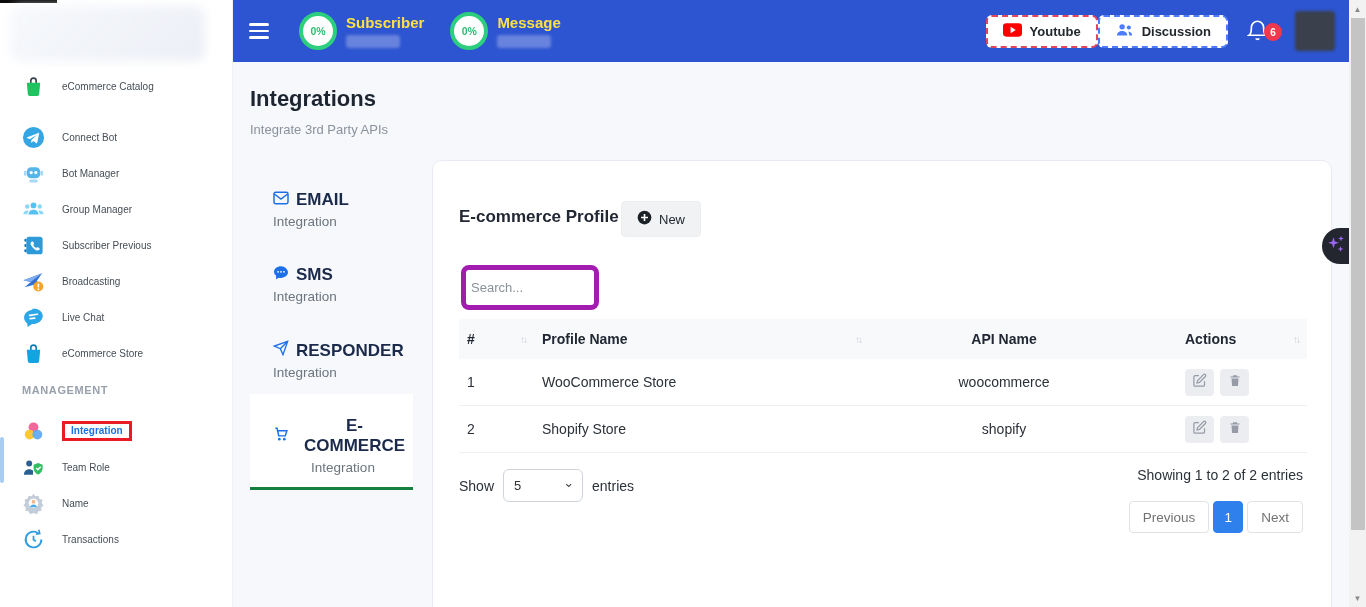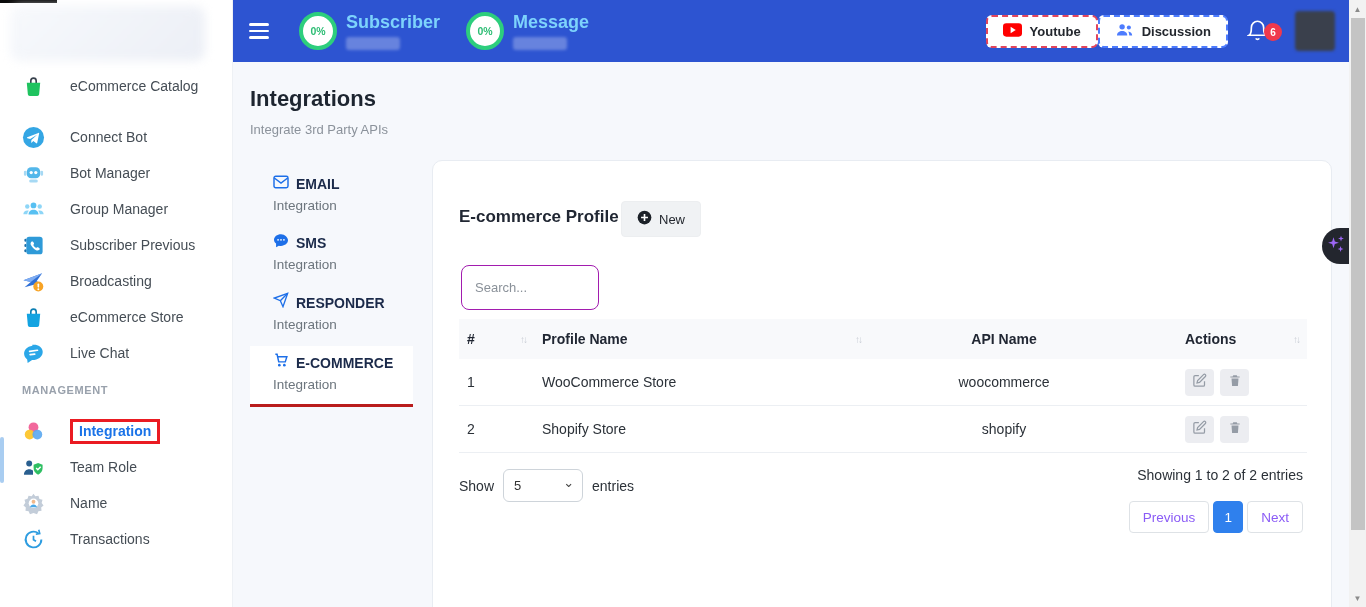--- a/index.html
+++ b/index.html
@@ -6,78 +6,78 @@
   html,body { width:1366px; height:607px; overflow:hidden; font-family:"Liberation Sans",sans-serif; background:#fff; }
 
   
   .sidebar { position:absolute; left:0; top:0; width:233px; height:607px; background:#fff; border-right:1px solid #eef1f5; z-index:3; }
   .tl-sliver { position:absolute; left:0; top:0; width:57px; height:3px; background:#0b0b0b; }
   .logo-blur { position:absolute; left:10px; top:6px; width:195px; height:55px; background:linear-gradient(135deg,#f7f9fc,#eceff6); border-radius:10px; filter:blur(5px); }
   .side-thumb { position:absolute; left:0; top:437px; width:4px; height:46px; background:#a9cdf1; border-radius:2px; }
   .menu { position:absolute; left:0; top:68px; width:100%; }
   .menu-item { display:flex; align-items:center; height:36px; padding-left:22px; cursor:pointer; }
   .menu-item .mi-icon { width:23px; height:23px; flex:0 0 23px; display:flex; align-items:center; justify-content:center; }
-  .menu-item .mi-label { margin-left:25px; font-size:14px; color:#454d55; white-space:nowrap; }
+  .menu-item .mi-label { margin-left:17px; font-size:10px; color:#454d55; white-space:nowrap; }
   .menu-section { height:18px; margin-top:10px; padding-left:22px; font-size:11px; font-weight:bold; letter-spacing:.6px; color:#99a1ac; display:flex; align-items:center; }
   .gap15 { height:15px; } .gap14 { height:14px; }
   .mi-label.active-link { color:#1a73e8; font-weight:bold; }
   .red-box { border:3px solid #ea1b22; padding:1px 6px 2px 6px; margin-left:-7px; }
 
   
   .topbar { position:absolute; left:233px; top:0; width:1116px; height:62px; background:#2d54d1; display:flex; align-items:center; padding:0 14px 0 16px; z-index:2; }
   .hamburger { width:20px; display:flex; flex-direction:column; gap:4px; cursor:pointer; margin-right:16px; }
   .hamburger span { display:block; height:2.4px; background:#fff; border-radius:2px; }
   .stat { display:flex; align-items:center; margin-left:14px; margin-right:12px; }
   .stat-circle { width:38px; height:38px; border-radius:50%; background:#fff; border:4px solid #2dce7d; display:flex; align-items:center; justify-content:center; font-size:10.5px; font-weight:bold; color:#2dbd74; }
   .stat-col { margin-left:9px; }
-  .stat-label { color:#7dd3fc; font-size:18px; font-weight:bold; }
+  .stat-label { color:#fde047; font-size:15px; font-weight:bold; }
   .stat-blur { width:54px; height:13px; margin-top:4px; background:rgba(255,255,255,.28); border-radius:3px; filter:blur(1.5px); }
   .tb-spacer { flex:1; }
   .tb-btn { height:33px; background:#fff; border-radius:6px; display:flex; align-items:center; gap:8px; padding:0 15px; font-size:13px; font-weight:bold; color:#23272e; cursor:pointer; }
   .yt-btn { border:2px dashed #e2445c; }
   .disc-btn { border:2px dashed #4d7cfe; margin-right:19px; }
   .bell-wrap { position:relative; width:26px; height:26px; margin-right:22px; cursor:pointer; }
   .badge { position:absolute; right:-9px; top:5px; width:18px; height:18px; border-radius:50%; background:#f0394d; color:#fff; font-size:10px; font-weight:bold; display:flex; align-items:center; justify-content:center; }
   .avatar { width:40px; height:40px; border-radius:4px; background:#3a404c; filter:blur(1.5px); cursor:pointer; }
 
   
   .content { position:absolute; left:233px; top:62px; width:1116px; height:545px; background:#f6f8fc; overflow:hidden; }
   .page-title { position:absolute; left:17px; top:24px; font-size:22px; font-weight:bold; color:#1d2530; }
   .page-sub { position:absolute; left:17px; top:60px; font-size:13px; color:#8b929b; }
 
   .subnav { position:absolute; left:17px; top:106px; width:163px; }
   .subnav-item { padding:6px 0 6px 23px; margin-bottom:5px; cursor:pointer; }
-  .subnav-item.active { background:#fff; border-bottom:3px solid #b91c1c; padding-bottom:9px; }
-  .subnav-title { display:flex; align-items:center; gap:7px; font-size:14px; font-weight:bold; color:#1b2a4a; line-height:20px; }
+  .subnav-item.active { background:#fff; border-bottom:3px solid #15803d; padding-bottom:9px;text-align:center; }
+  .subnav-title { display:flex; align-items:center; gap:7px; font-size:17px; font-weight:bold; color:#1b2a4a; line-height:20px;margin-top:16px; }
   .subnav-sub { font-size:13.5px; color:#6c757d; line-height:20px; margin-top:2px; }
 
   .card { position:absolute; left:199px; top:98px; width:900px; height:460px; background:#fff; border:1px solid #e8ecf2; border-radius:10px; }
   .card-title { position:absolute; left:26px; top:46px; font-size:17px; font-weight:bold; color:#212733; }
   .new-btn { position:absolute; left:188px; top:40px; height:36px; background:#f0f2f4; border:1px solid #eceef0; border-radius:4px; display:flex; align-items:center; gap:7px; padding:0 15px; font-size:13px; color:#23272e; cursor:pointer; }
-  .search-input { position:absolute; left:28px; top:104px; width:138px; height:45px; border:1px solid #a21caf; border-radius:8px; padding:0 13px; font-size:13px; color:#333; font-family:"Liberation Sans",sans-serif; outline:none; }
+  .search-input { position:absolute; left:28px; top:104px; width:138px; height:45px; border:5px solid #a21caf; border-radius:8px; padding:0 5px; font-size:13px; color:#333; font-family:"Liberation Sans",sans-serif; outline:none; }
   .search-input::placeholder { color:#8a9199; }
 
   table.data { position:absolute; left:26px; top:158px; width:848px; border-collapse:collapse; table-layout:fixed; }
   table.data th { background:#f8f9fb; height:40px; font-size:14px; font-weight:bold; color:#212733; text-align:left; padding:0 8px; }
   table.data td { height:46px; font-size:14px; color:#2b3138; padding:0 8px; border-bottom:1px solid #eceff3; }
   .col-num { width:75px; } .col-profile { width:335px; } .col-api { width:270px; } .col-actions { width:168px; }
   .th-flex { display:flex; align-items:center; justify-content:space-between; }
   .sort-ic { font-size:10px; color:#c8cdd4; letter-spacing:-2px; font-weight:normal; }
   .td-center, .th-center { text-align:center !important; }
   .actions-cell { display:flex; gap:6px; padding-left:38px; align-items:center; height:46px; }
   .act-btn { width:29px; height:27px; background:#ecedf1; border:none; border-radius:4px; display:flex; align-items:center; justify-content:center; cursor:pointer; }
   .th-actions-flex { display:flex; align-items:center; justify-content:space-between; padding-left:38px; }
 
   .show-row { position:absolute; left:26px; top:308px; display:flex; align-items:center; gap:9px; font-size:14px; color:#2b3138; }
   .entries-sel-wrap { position:relative; }
   .entries-sel { width:80px; height:33px; border:1px solid #ced4da; border-radius:6px; background:#fff; font-size:13px; color:#333; padding:0 10px; appearance:none; -webkit-appearance:none; font-family:"Liberation Sans",sans-serif; cursor:pointer; outline:none; }
   .sel-chev { position:absolute; right:9px; top:6px; font-size:13px; color:#444; pointer-events:none; }
   .showing-text { position:absolute; right:28px; top:306px; font-size:14px; color:#2b3138; }
   .pagination { position:absolute; right:28px; top:340px; display:flex; gap:4px; }
-  .page-btn { height:32px; background:#fff; border:1px solid #dee2e6; border-radius:4px; font-size:13.5px; color:#8b5cf6; display:flex; align-items:center; justify-content:center; padding:12px 13px; cursor:pointer; }
+  .page-btn { height:32px; background:#fff; border:1px solid #dee2e6; border-radius:4px; font-size:13.5px; color:#737373; display:flex; align-items:center; justify-content:center; padding:12px 13px; cursor:pointer; }
   .page-btn.current { background:#2f80ed; border-color:#2f80ed; color:#fff; width:30px; padding:0; }
 
   
   .ai-fab { position:absolute; left:1322px; top:228px; width:27px; height:36px; background:#23262e; border-radius:18px 0 0 18px; display:flex; align-items:center; justify-content:center; cursor:pointer; z-index:5; }
   .scrollbar { position:absolute; left:1349px; top:0; width:17px; height:607px; background:#f2f2f2; z-index:6; }
   .sb-thumb { position:absolute; left:1.5px; top:18px; width:14px; height:512px; background:#c4c4c4; }
   .sb-arrow { position:absolute; left:0; width:17px; height:14px; display:flex; align-items:center; justify-content:center; font-size:8px; color:#8b8b8b; cursor:pointer; }
   .sb-up { top:2px; } .sb-down { bottom:2px; }
 </style>
 </head>
@@ -156,35 +156,35 @@
             <circle cx="17" cy="17.3" r="5.2" fill="#f7a325"></circle>
             <rect x="16.2" y="14.1" width="1.7" height="4.3" rx=".85" fill="#fff"></rect>
             <circle cx="17.05" cy="20.1" r="1" fill="#fff"></circle>
           </svg>
       </span>
       <span class="mi-label">Broadcasting</span>
     </div>
     <div class="menu-item">
       <span class="mi-icon">
         <svg width="23" height="23" viewBox="0 0 24 24">
-            <path d="M9.2 9V6a2.8 2.8 0 0 1 5.6 0v3" fill="none" stroke="#0d7fb3" stroke-width="1.7"></path>
-            <path d="M5 8h14l-1.1 12.2a2 2 0 0 1-2 1.8H8.1a2 2 0 0 1-2-1.8L5 8z" fill="#13a3e1"></path>
-          </svg>
-      </span>
-      <span class="mi-label">eCommerce Store</span>
-    </div>
-    <div class="menu-item">
-      <span class="mi-icon">
-        <svg width="23" height="23" viewBox="0 0 24 24">
             <path d="M12 2.8c5.6 0 9.8 3.4 9.8 8s-4.2 8-9.8 8c-.8 0-1.7-.1-2.4-.2L4.6 21v-3.8c-1.6-1.4-2.4-3.2-2.4-5.4 0-4.6 4.2-8 9.8-8z" fill="#2ba7e8" transform="rotate(-8 12 12)"></path>
             <rect x="7" y="8.3" width="10" height="1.8" rx=".9" fill="#fff" transform="rotate(-8 12 9)"></rect>
             <rect x="7.6" y="12" width="6.6" height="1.8" rx=".9" fill="#fff" transform="rotate(-8 11 13)"></rect>
           </svg>
       </span>
       <span class="mi-label">Live Chat</span>
+    </div>
+    <div class="menu-item">
+      <span class="mi-icon">
+        <svg width="23" height="23" viewBox="0 0 24 24">
+            <path d="M9.2 9V6a2.8 2.8 0 0 1 5.6 0v3" fill="none" stroke="#0d7fb3" stroke-width="1.7"></path>
+            <path d="M5 8h14l-1.1 12.2a2 2 0 0 1-2 1.8H8.1a2 2 0 0 1-2-1.8L5 8z" fill="#13a3e1"></path>
+          </svg>
+      </span>
+      <span class="mi-label">eCommerce Store</span>
     </div>
 
     <div class="menu-section">MANAGEMENT</div>
     <div class="gap14"></div>
 
     <div class="menu-item">
       <span class="mi-icon">
         <svg width="23" height="23" viewBox="0 0 24 24">
             <circle cx="12" cy="7.6" r="5.1" fill="#f2689c"></circle>
             <circle cx="8" cy="15.2" r="5.1" fill="#fdc62e" fill-opacity=".96"></circle>

